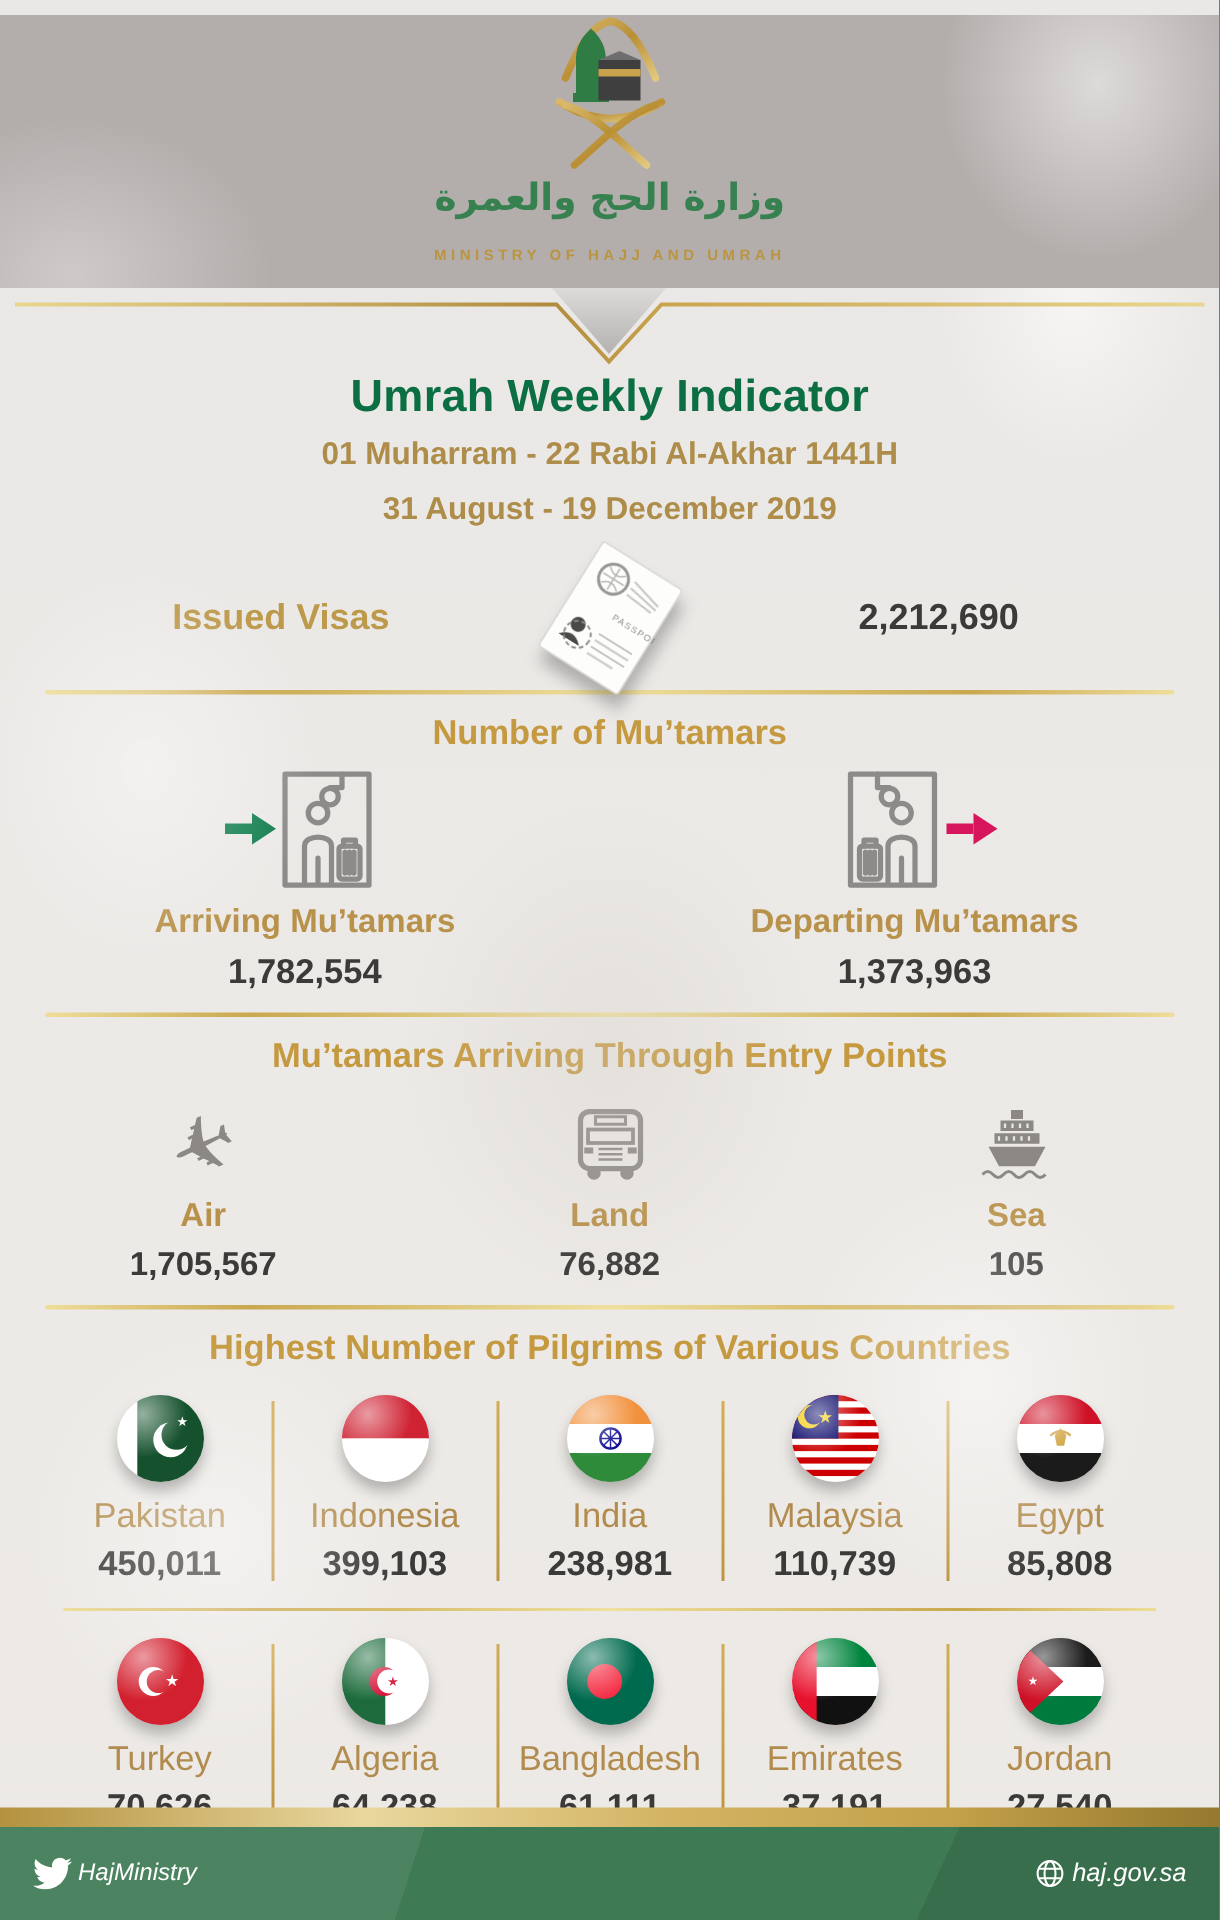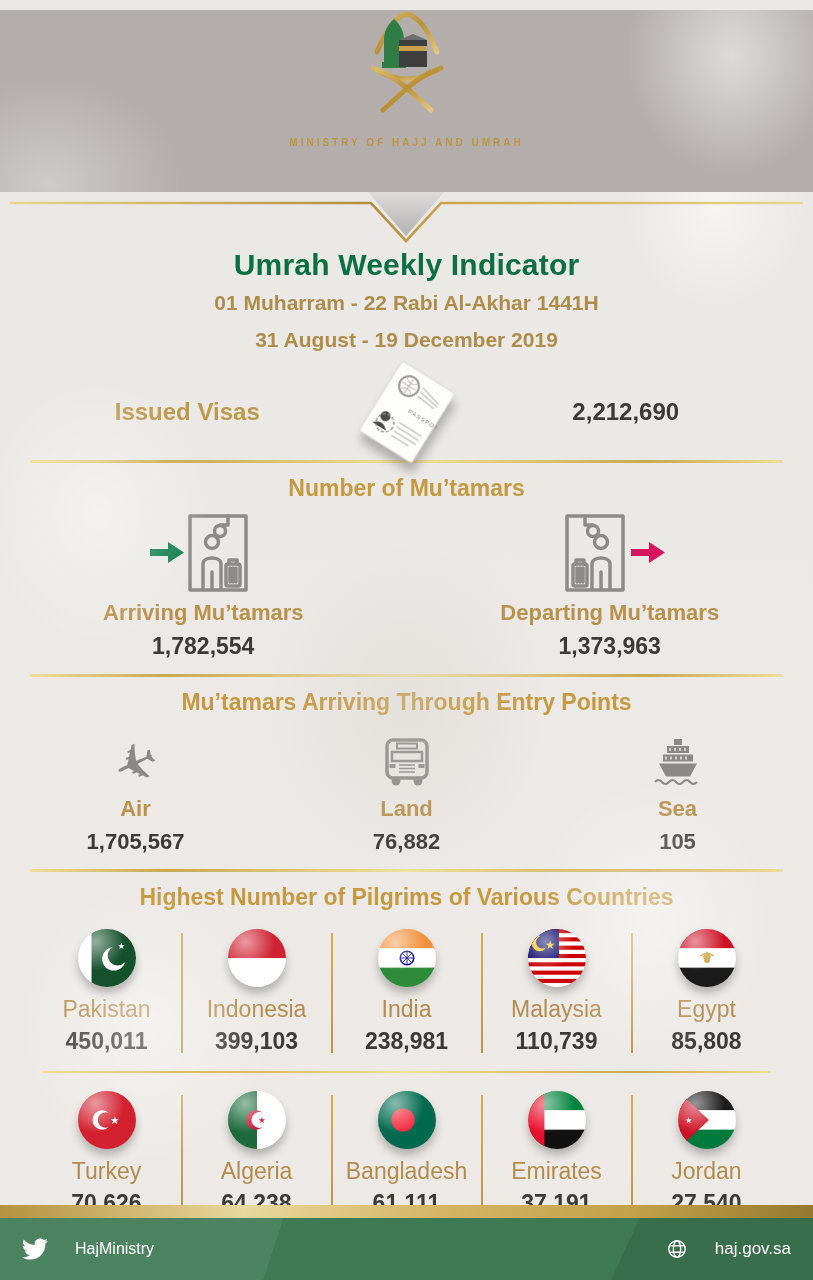--- a/index.html
+++ b/index.html
@@ -67,21 +67,21 @@
   .cname{font-size:23px;color:#b28c4e;margin-top:9px;}
   .cvalue{font-size:23px;margin-top:5px;}
   
   .gold-bar{position:absolute;left:0;right:0;bottom:62px;height:13px;
     background:linear-gradient(90deg,#b4923f,#e9d79e 30%,#d3b463 55%,#c3a14a 78%,#96792f);}
   .footer{position:absolute;left:0;right:0;bottom:0;height:62px;background:#3e7a54;
     background-image:
       linear-gradient(108deg, rgba(255,255,255,.07) 0 34%, rgba(255,255,255,0) 34%),
       linear-gradient(295deg, rgba(0,0,0,.10) 0 24%, rgba(0,0,0,0) 24%);
     display:flex;align-items:center;justify-content:space-between;padding:0 22px;box-sizing:border-box;}
-  .f-group{display:flex;align-items:center;gap:27px;color:#fff;}
+  .f-group{display:flex;align-items:center;gap:4px;color:#fff;font-style:italic;}
   .f-handle{font-size:16px;}
   .f-site{font-size:17px;}
   .watermark{position:absolute;left:6px;bottom:2px;font-family:"Liberation Serif",serif;
     font-size:25px;color:rgba(218,218,218,.8);letter-spacing:.5px;pointer-events:none;}
   .icon-stroke{stroke:#8d8b89;fill:none;stroke-width:3.5;stroke-linecap:round;stroke-linejoin:round;}
 </style>
 </head>
 <body>
 
 <div class="page">
@@ -99,20 +99,21 @@
       <path d="M30,42 Q44,7 60,4 Q76,7 90,42" stroke="url(#goldg)" stroke-width="5" fill="none" stroke-linecap="round"></path>
       <path d="M37,56 L37,30 C37,18 44,12 47,9 C50,12 57,18 57,30 L57,56 Z" fill="#2f7c45"></path>
       <rect x="35" y="52" width="24" height="6" fill="#2f7c45"></rect>
       <polygon points="52,30 66,24 80,30 66,36" fill="#6e6e6e"></polygon>
       <rect x="52" y="30" width="28" height="27" fill="#3f3f3f"></rect>
       <rect x="52" y="36" width="28" height="5" fill="#caa24d"></rect>
       <path d="M26,58 Q60,80 94,58" stroke="url(#goldg)" stroke-width="5" fill="none" stroke-linecap="round"></path>
       <path d="M36,100 C50,88 70,66 90,60" stroke="url(#goldg)" stroke-width="5" fill="none" stroke-linecap="round"></path>
       <path d="M84,100 C70,88 50,66 30,60" stroke="url(#goldg)" stroke-width="5" fill="none" stroke-linecap="round"></path>
     </svg>
+    <div class="ar-title">وزارة الحج والعمرة</div>
     <div class="en-title">MINISTRY OF HAJJ AND UMRAH</div>
   </div>
 
   <div class="vdiv">
     <svg width="813" height="52" viewBox="0 0 813 52">
       <defs>
         <linearGradient id="silverg" x1="0" y1="0" x2="0" y2="1">
           <stop offset="0" stop-color="#dddbd9"></stop>
             <stop offset="1" stop-color="#b4b2b0"></stop>
         </linearGradient>

